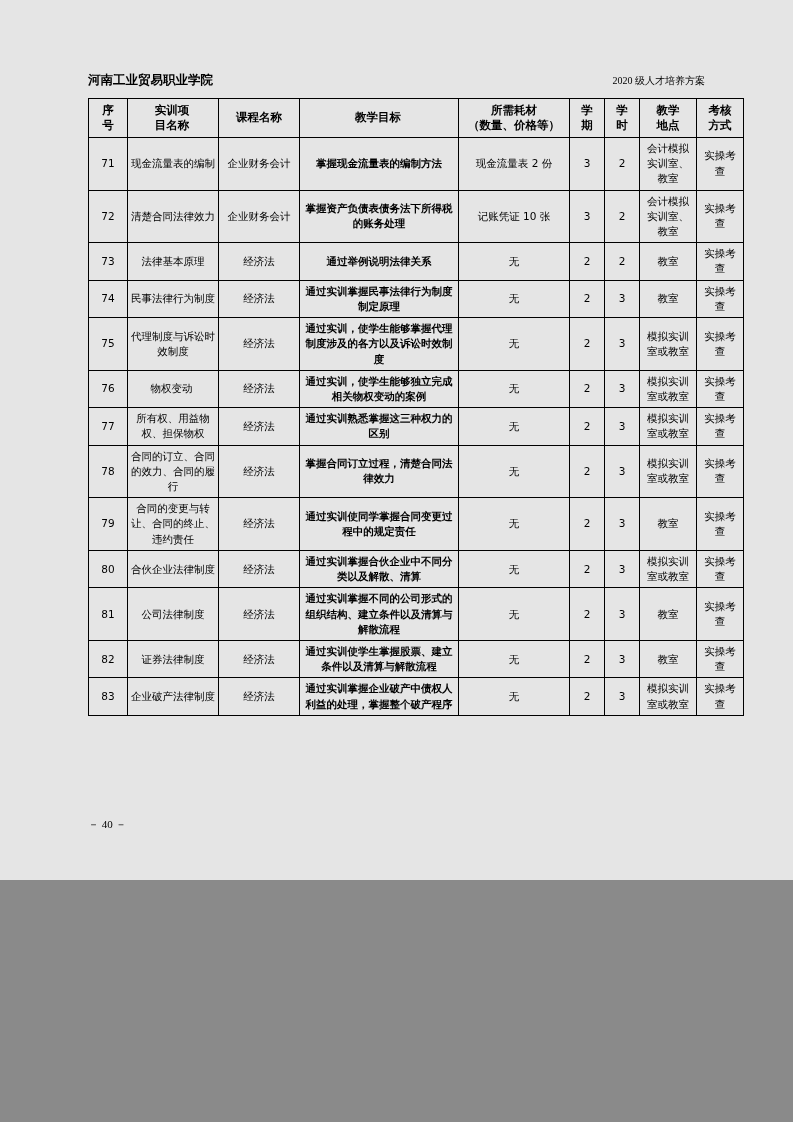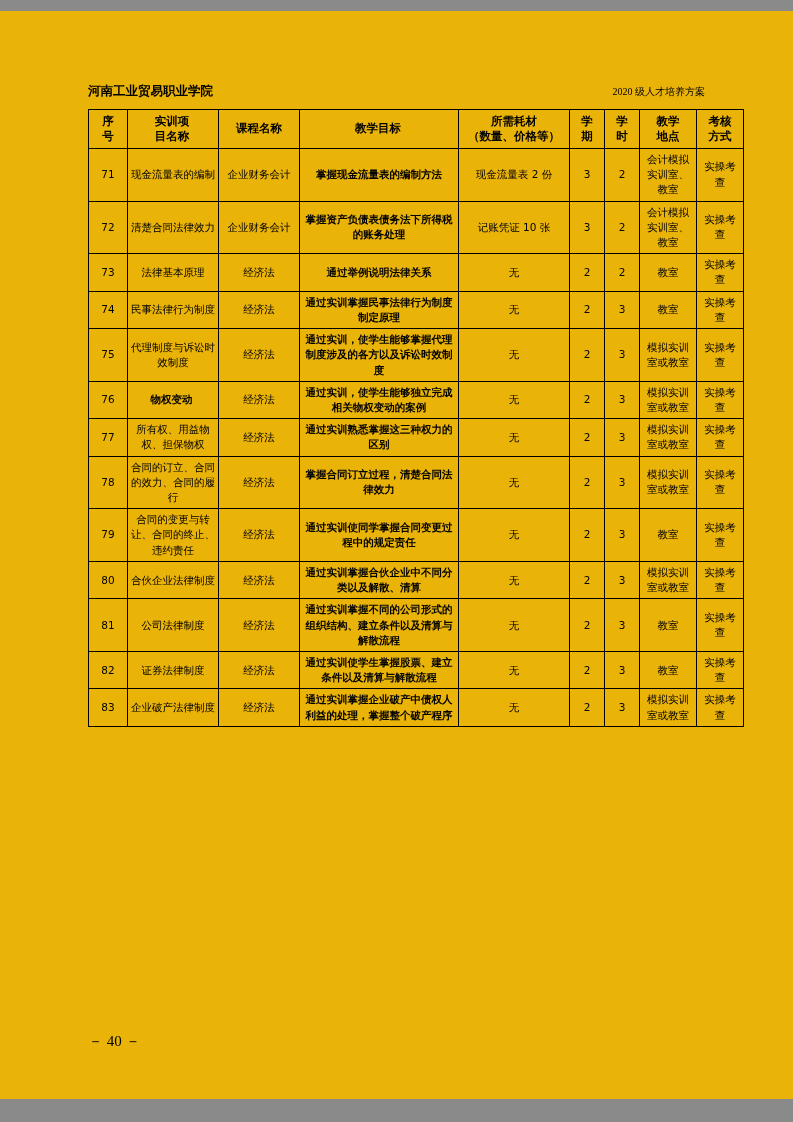--- a/index.html
+++ b/index.html
@@ -3,23 +3,23 @@
 <meta charset="utf-8">
 <style>
   html, body {
     margin: 0;
     padding: 0;
     background: #8a8a8a;
   }
   .page {
     position: relative;
     width: 793px;
-    height: 1088px;
-    background: #eab308;
-    margin: 11px auto;
+    height: 880px;
+    background: #e5e5e5;
+    margin: 0 auto;
     box-sizing: border-box;
     font-family: "Liberation Serif", "DejaVu Serif", serif;
     color: #000;
     overflow: hidden;
   }
   .header {
     position: absolute;
     top: 72px;
     left: 88px;
     right: 88px;
@@ -62,26 +62,26 @@
   td.num { width: 34px; }
   td.c-name { width: 88px; text-align: left; padding-left: 5px; }
   td.c-course { width: 76px; }
   td.c-goal { width: 156px; text-align: left; padding-left: 6px; font-weight: bold; }
   td.c-mat { width: 106px; }
   td.c-term { width: 30px; }
   td.c-hours { width: 30px; }
   td.c-place { width: 52px; }
   td.c-assess { width: 42px; }
   .goal-center { text-align: center !important; padding-left: 3px !important; }
-  .name-center { text-align: center !important; padding-left: 0 !important; font-weight: bold; }
+  .name-center { text-align: center !important; padding-left: 0 !important; }
   .footer {
     position: absolute;
     bottom: 48px;
     left: 88px;
-    font-size: 15px;
+    font-size: 11px;
     font-family: "Liberation Serif", serif;
   }
 </style>
 </head>
 <body>
 
 <div class="page">
 
   <div class="header">
     <span>河南工业贸易职业学院</span>

